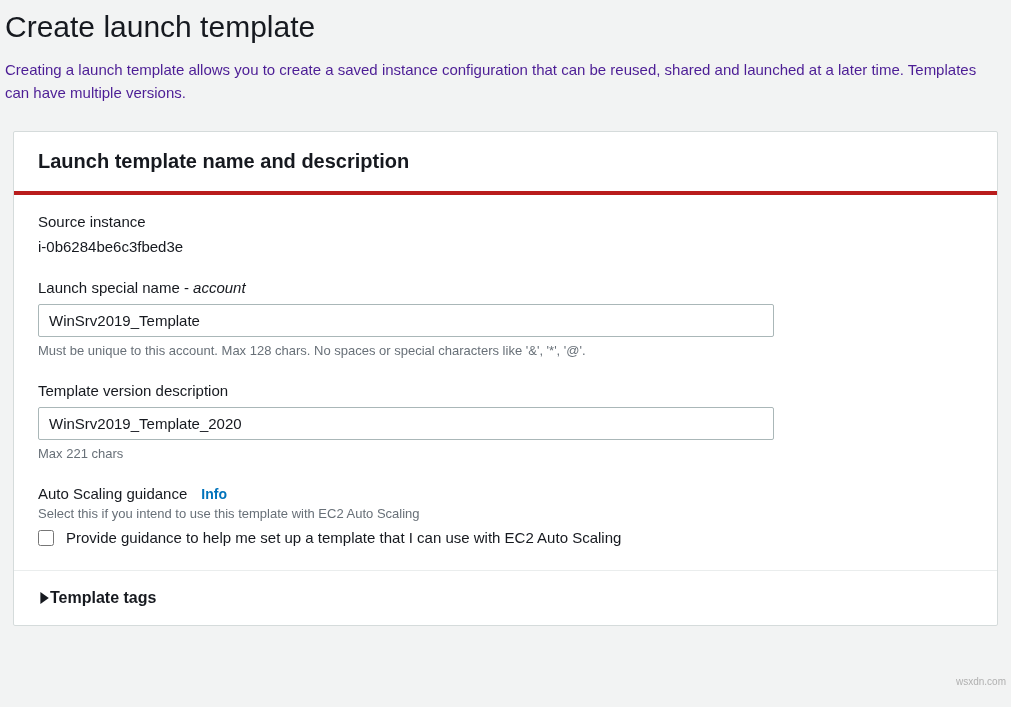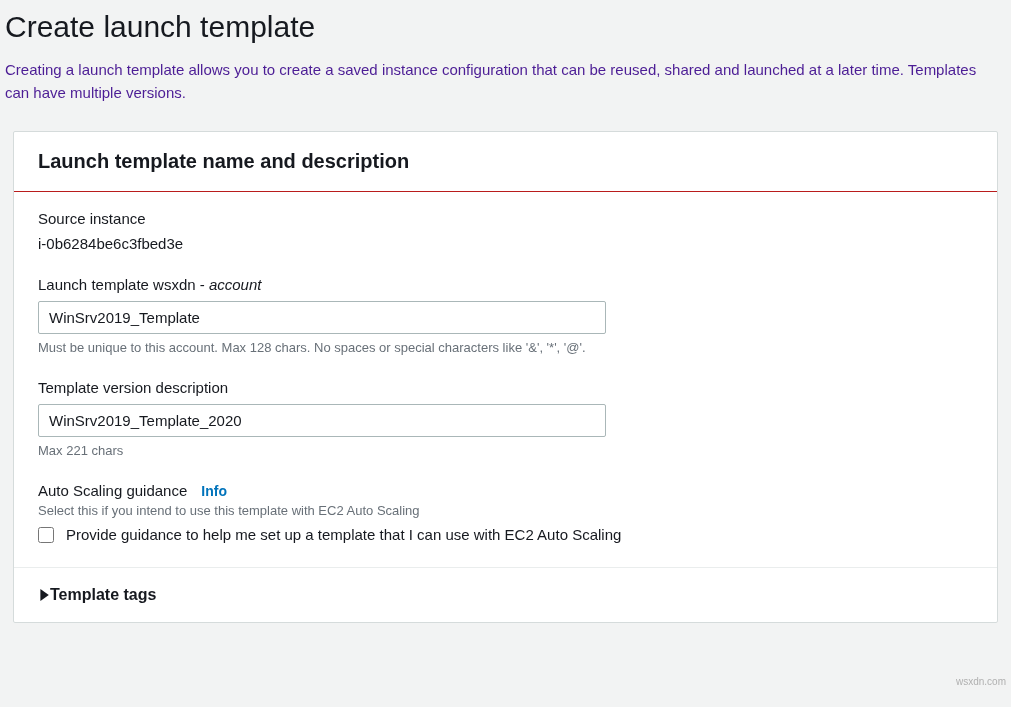--- a/index.html
+++ b/index.html
@@ -24,21 +24,21 @@
       padding-right: 20px;
     }
     .panel {
       background: #fff;
       border: 1px solid #d5dbdb;
       border-radius: 2px;
       margin: 0 8px;
     }
     .panel-header {
       padding: 18px 24px;
-      border-bottom: 1px solid #b91c1c;
+      border-bottom: 4px solid #b91c1c;
     }
     .panel-header h2 {
       font-size: 20px;
       font-weight: 700;
       color: #16191f;
     }
     .panel-body {
       padding: 18px 24px 10px 24px;
     }
     .field {
@@ -51,21 +51,21 @@
     }
     .field-label .required-italic {
       font-style: italic;
     }
     .static-value {
       font-size: 15px;
       color: #16191f;
       margin-top: 4px;
     }
     .text-input {
-      width: 568px;
+      width: 736px;
       max-width: 100%;
       padding: 7px 10px;
       font-size: 15px;
       border: 1px solid #aab7b8;
       border-radius: 2px;
       color: #16191f;
     }
     .field-hint {
       font-size: 13px;
       color: #687078;
@@ -143,21 +143,21 @@
   </div>
   <div class="panel-body">
 
     <div class="field">
       <div class="field-label">Source instance</div>
       <div class="static-value">i-0b6284be6c3fbed3e</div>
     </div>
 
     <div class="field">
       <div class="field-label">
-        <span>Launch template wsxdn - </span><span class="required-italic">account</span>
+        <span>Launch special name - </span><span class="required-italic">account</span>
       </div>
       <input type="text" class="text-input" value="WinSrv2019_Template" style="">
       <div class="field-hint">Must be unique to this account. Max 128 chars. No spaces or special characters like '&amp;', '*', '@'.</div>
     </div>
 
     <div class="field">
       <div class="field-label">Template version description</div>
       <input type="text" class="text-input" value="WinSrv2019_Template_2020" style="">
       <div class="field-hint">Max 221 chars</div>
     </div>

